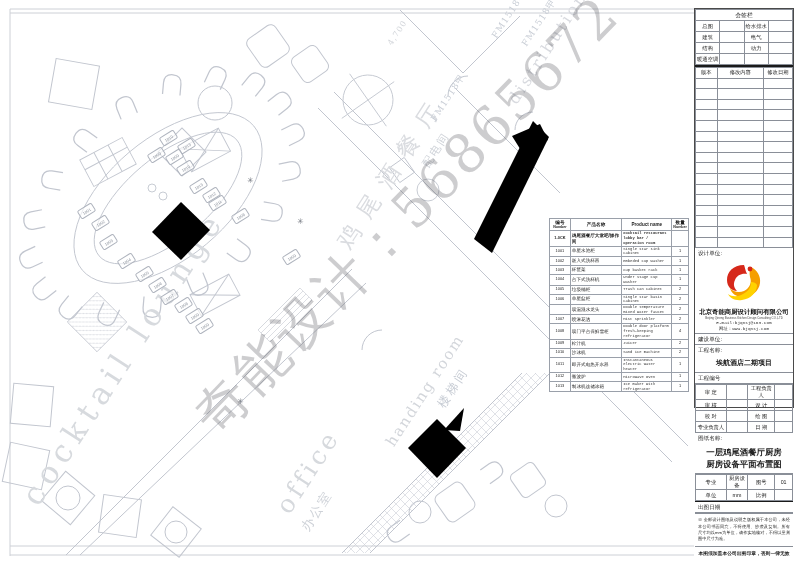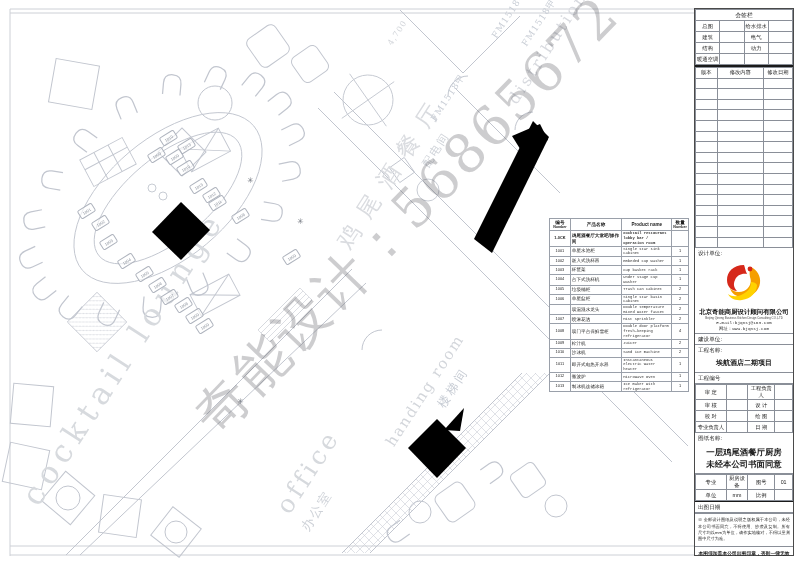--- a/index.html
+++ b/index.html
@@ -22,21 +22,21 @@
   #equip{position:absolute;left:549px;top:218px;width:140px;z-index:5;background:#fff;
          border-collapse:collapse;table-layout:fixed;}
   #equip th,#equip td{border:0.5px solid #9aa0aa;padding:0 1px;overflow:hidden;}
   #equip th{font-size:4.6px;font-weight:bold;color:#222;line-height:1.15;padding:1px 0;}
   #equip td{font-size:4.6px;color:#222;line-height:1.25;height:8px;}
   #equip td.en{font-size:3.8px;font-family:"Liberation Mono",monospace;color:#333;}
   #equip td.id,#equip td.qty{text-align:center;font-size:3.9px;}
   #equip tr.section td{font-weight:bold;}
   #equip th .sub{font-weight:bold;font-size:3.6px;}
   
-  #tb{position:absolute;left:694px;top:8px;width:100px;height:548px;z-index:6;background:#fff;
+  #tb{position:absolute;left:694px;top:8px;width:100px;height:400px;z-index:6;background:#fff;
       border:1px solid #4a4a4a;box-sizing:border-box;display:flex;flex-direction:column;
       font-size:6px;color:#222;}
   #tb table{border-collapse:collapse;width:100%;table-layout:fixed;}
   #tb td,#tb th{border:0.5px solid #8a8f98;font-size:5.3px;font-weight:normal;
                 text-align:center;padding:0;height:10px;color:#222;overflow:hidden;}
   .tb-sec{border-bottom:0.5px solid #8a8f98;box-sizing:border-box;}
   .tb-label{font-size:5.6px;text-align:left;padding:2px 0 0 3px;color:#222;}
   #sign-wrap{border-bottom:2px solid #1a1a1a;}
   #rev-table td{height:9.6px;}
   #logo-row{height:50px;display:flex;align-items:center;justify-content:center;}
@@ -538,21 +538,21 @@
               <td style="width: 28%;">日  期</td>
               <td style="width: 18%;"></td>
             </tr>
           </tbody>
         </table>
     </div>
     <div class="tb-sec">
       <div class="tb-label">图纸名称:</div>
       <div id="dwg-name">
         <div>一层鸡尾酒餐厅厨房</div>
-        <div>未经本公司书面同意</div>
+        <div>厨房设备平面布置图</div>
       </div>
     </div>
     <div>
       <table>
           <tbody id="meta-body">
             <tr>
               <td style="width: 32%;">专业</td>
               <td style="width: 22%;">厨房设备</td>
               <td style="width: 28%;">图号</td>
               <td style="width: 18%;">01</td>

